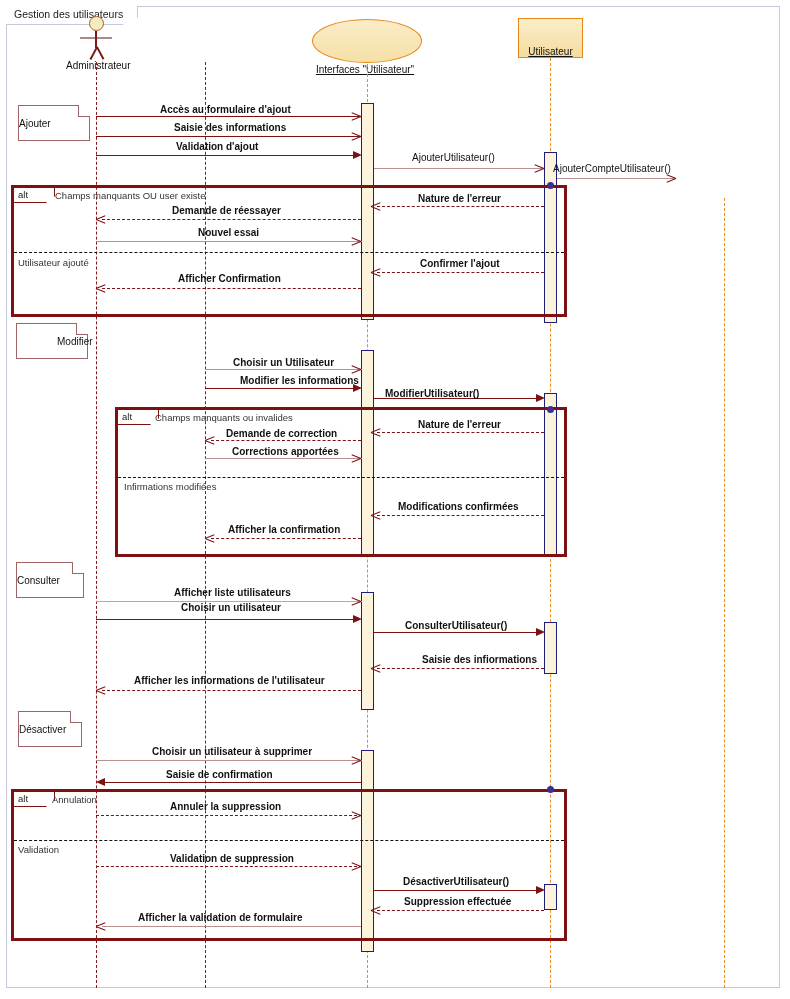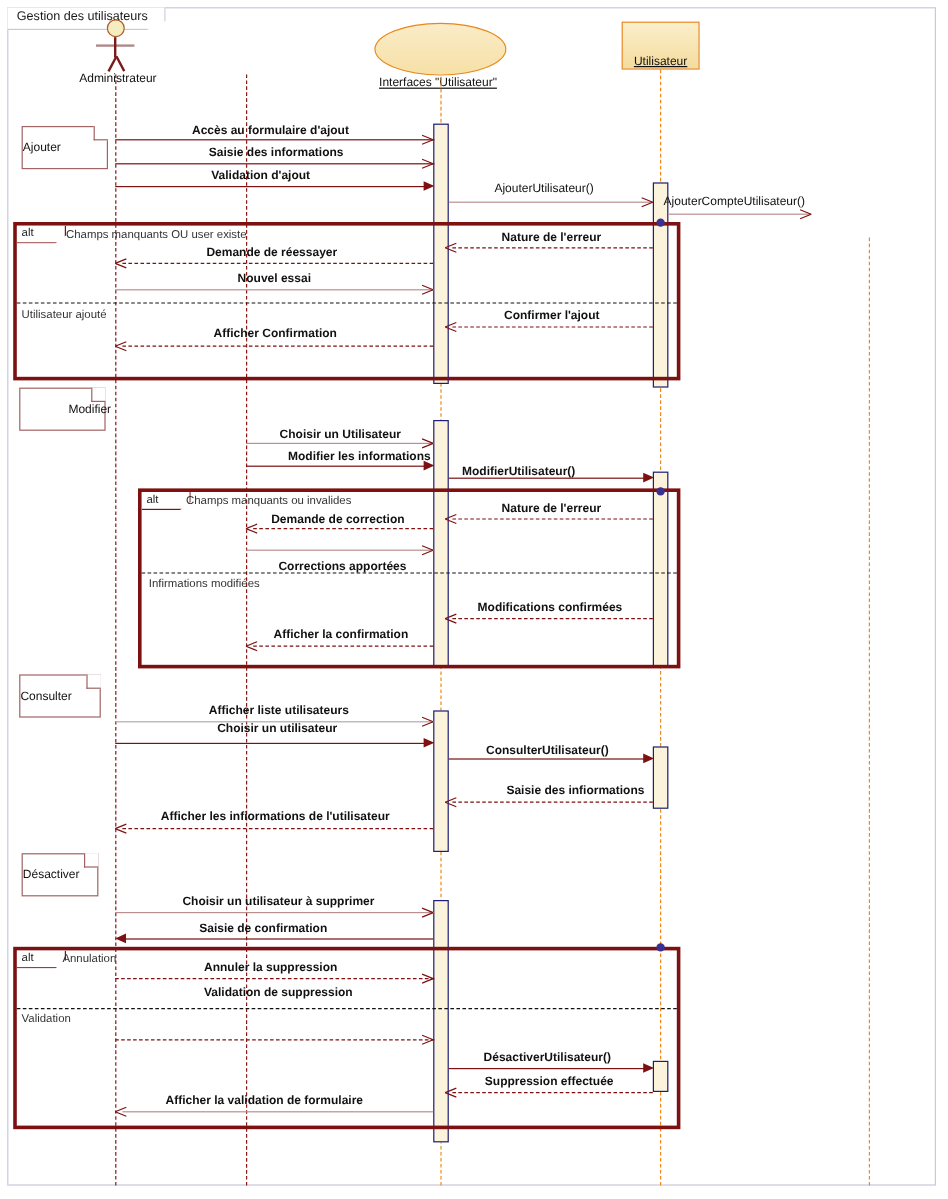--- a/index.html
+++ b/index.html
@@ -232,21 +232,21 @@
   <div class="msg-line dashed-dark" style="left:377px;top:432px;width:167px;"></div>
   <div class="arrow open-l" style="left:371px;top:432px;"></div>
   <div class="msg-label" style="left:418px;top:419px;">Nature de l'erreur</div>
 
   <div class="msg-line dashed-dark" style="left:211px;top:440px;width:150px;"></div>
   <div class="arrow open-l" style="left:205px;top:440px;"></div>
   <div class="msg-label" style="left:226px;top:428px;">Demande de correction</div>
 
   <div class="msg-line solid-pale" style="left:205px;top:458px;width:157px;"></div>
   <div class="arrow open-r" style="left:352px;top:458px;"></div>
-  <div class="msg-label" style="left:232px;top:446px;margin-top:21px;">Corrections apportées</div>
+  <div class="msg-label" style="left:232px;top:446px;">Corrections apportées</div>
 
   <div class="msg-line dashed-dark" style="left:377px;top:515px;width:167px;"></div>
   <div class="arrow open-l" style="left:371px;top:515px;"></div>
   <div class="msg-label" style="left:398px;top:501px;">Modifications confirmées</div>
 
   <div class="msg-line dashed-dark" style="left:211px;top:538px;width:150px;"></div>
   <div class="arrow open-l" style="left:205px;top:538px;"></div>
   <div class="msg-label" style="left:228px;top:524px;">Afficher la confirmation</div>
 
   <div class="msg-line solid-gray" style="left:96px;top:601px;width:266px;"></div>
@@ -278,21 +278,21 @@
   <div class="msg-label" style="left:166px;top:769px;">Saisie de confirmation</div>
 
   <div class="dot" style="left:547px;top:786px;"></div>
 
   <div class="msg-line dashed-dark" style="left:96px;top:815px;width:266px;"></div>
   <div class="arrow open-r" style="left:352px;top:815px;"></div>
   <div class="msg-label" style="left:170px;top:801px;">Annuler la suppression</div>
 
   <div class="msg-line dashed-dark" style="left:96px;top:866px;width:266px;"></div>
   <div class="arrow open-r" style="left:352px;top:866px;"></div>
-  <div class="msg-label" style="left:170px;top:822px;text-align:right;">Validation de suppression</div>
+  <div class="msg-label" style="left:170px;top:853px;text-align:right;">Validation de suppression</div>
 
   <div class="msg-line solid-dark" style="left:374px;top:890px;width:163px;"></div>
   <div class="arrow filled-r" style="left:536px;top:886px;"></div>
   <div class="msg-label" style="left:403px;top:876px;">DésactiverUtilisateur()</div>
 
   <div class="msg-line dashed-dark" style="left:377px;top:910px;width:167px;"></div>
   <div class="arrow open-l" style="left:371px;top:910px;"></div>
   <div class="msg-label" style="left:404px;top:896px;">Suppression effectuée</div>
 
   <div class="msg-line solid-pale" style="left:102px;top:926px;width:259px;"></div>

